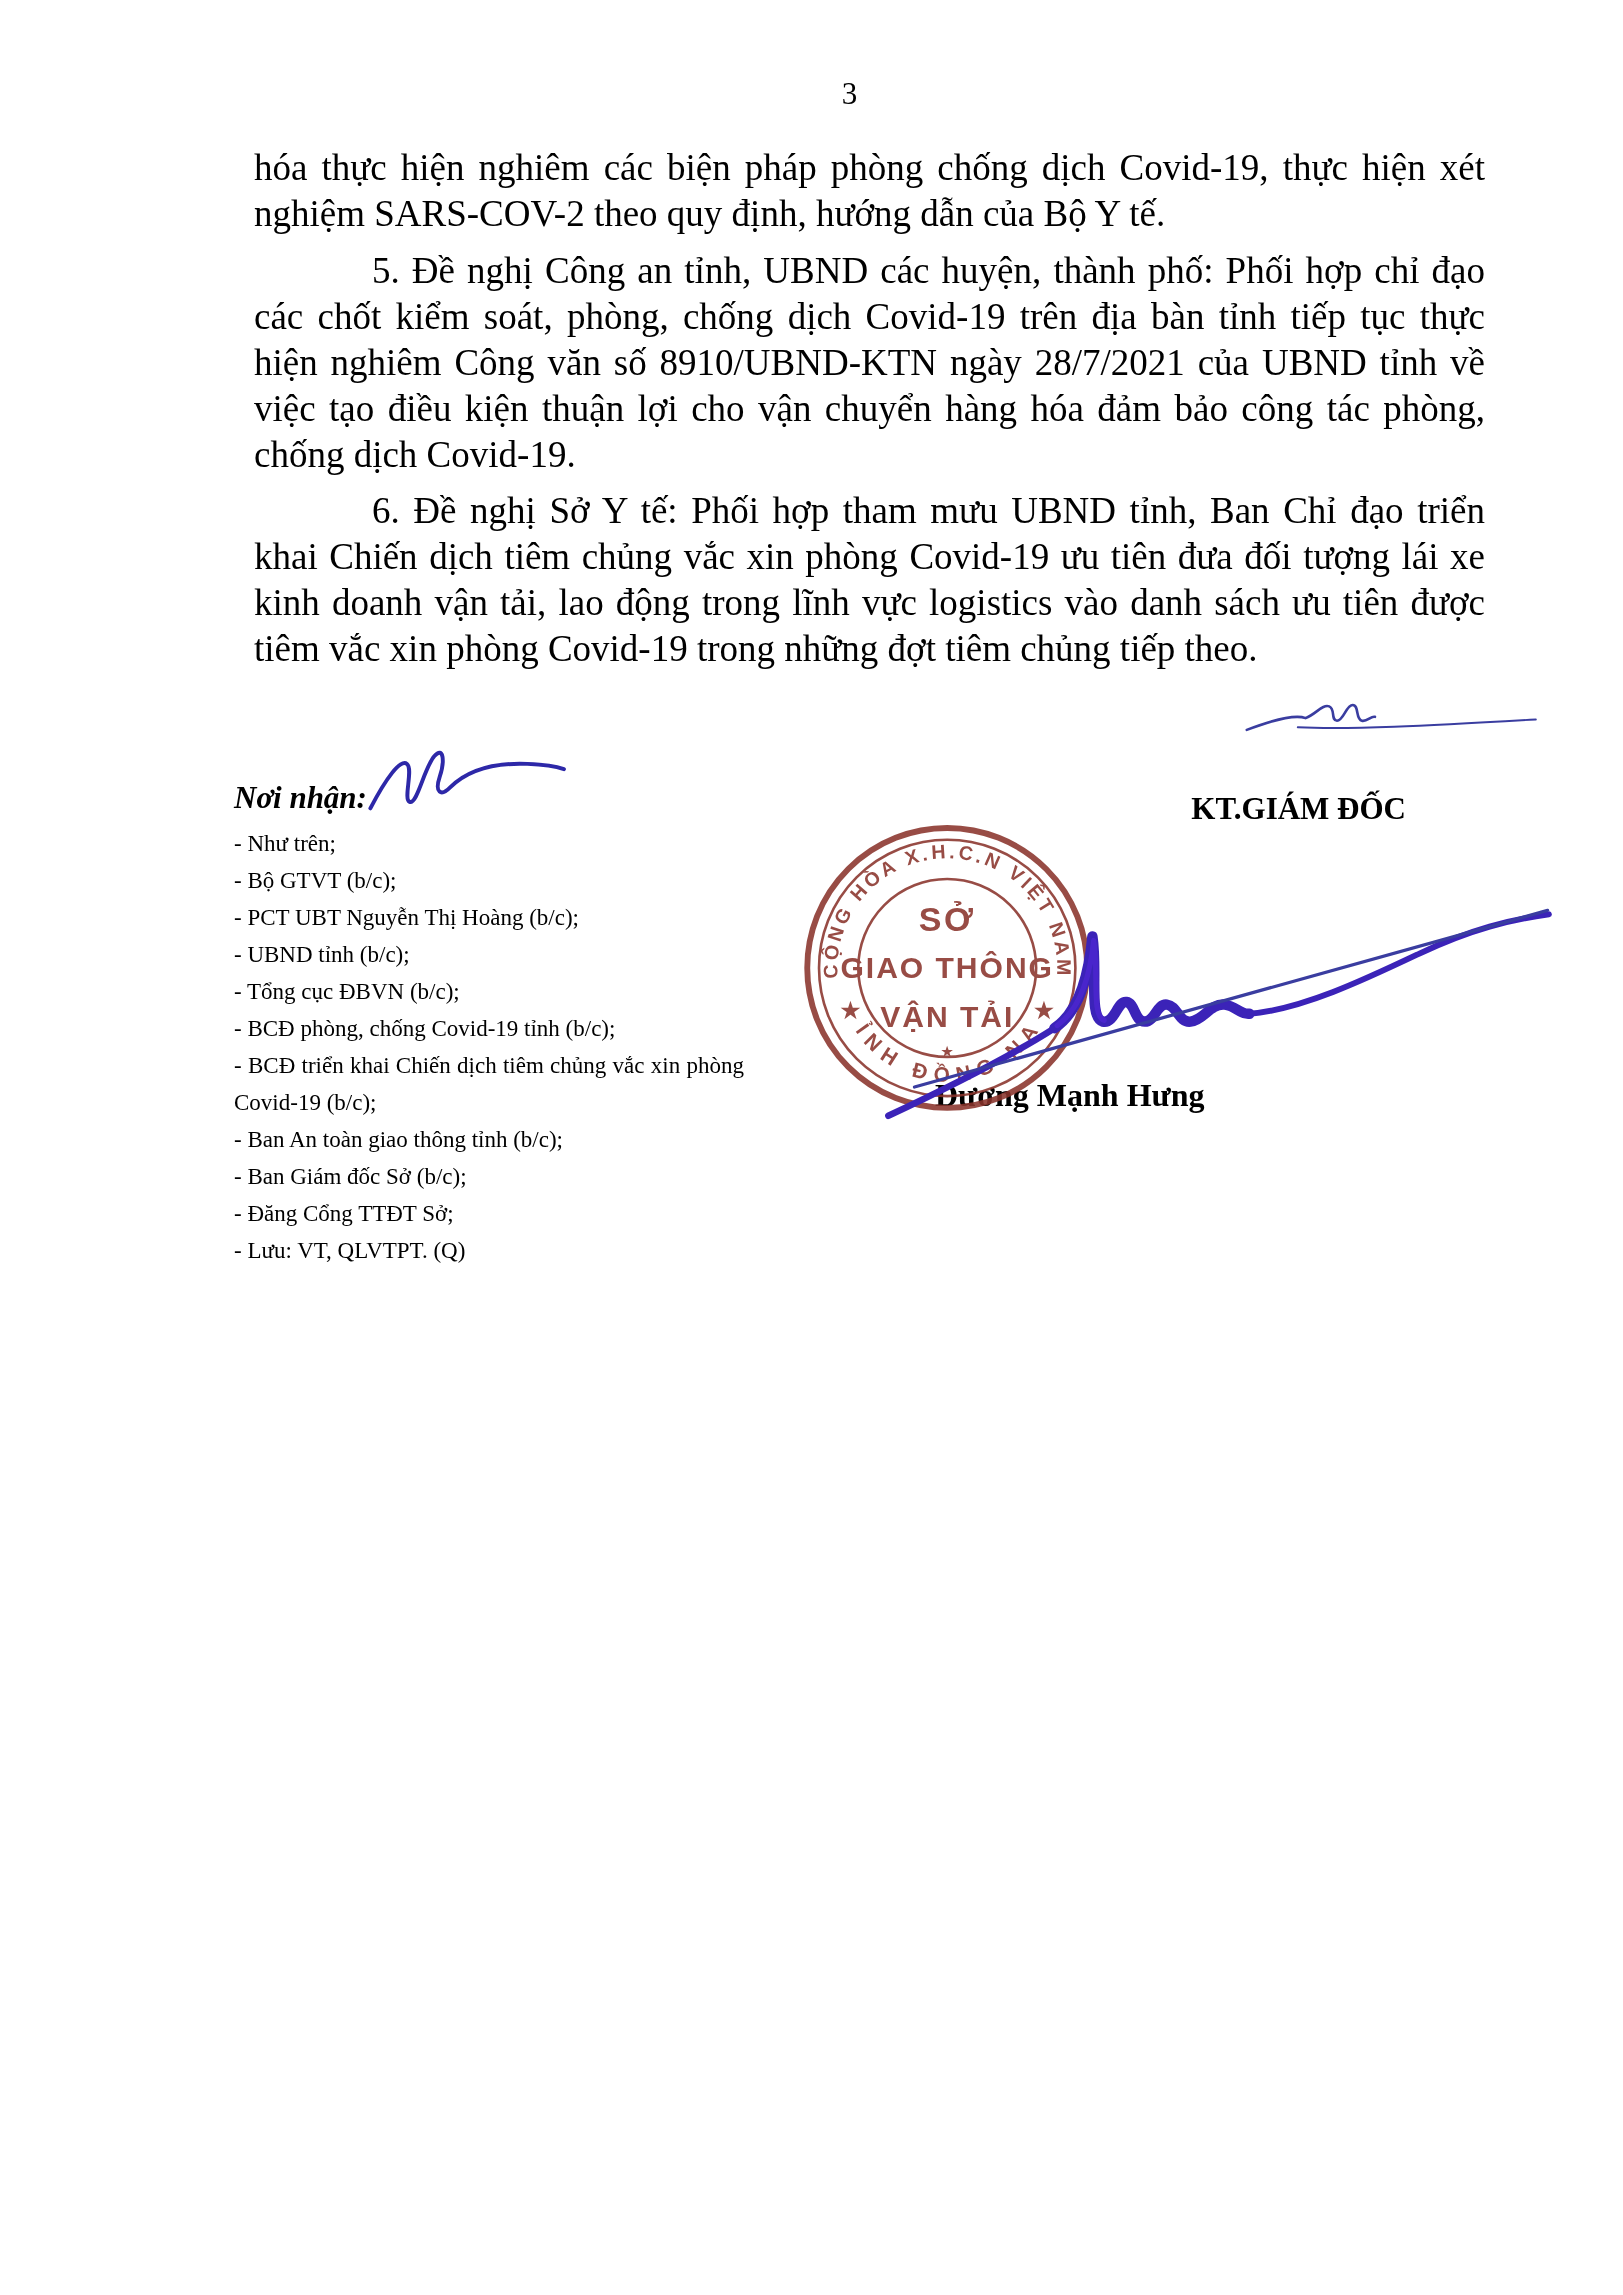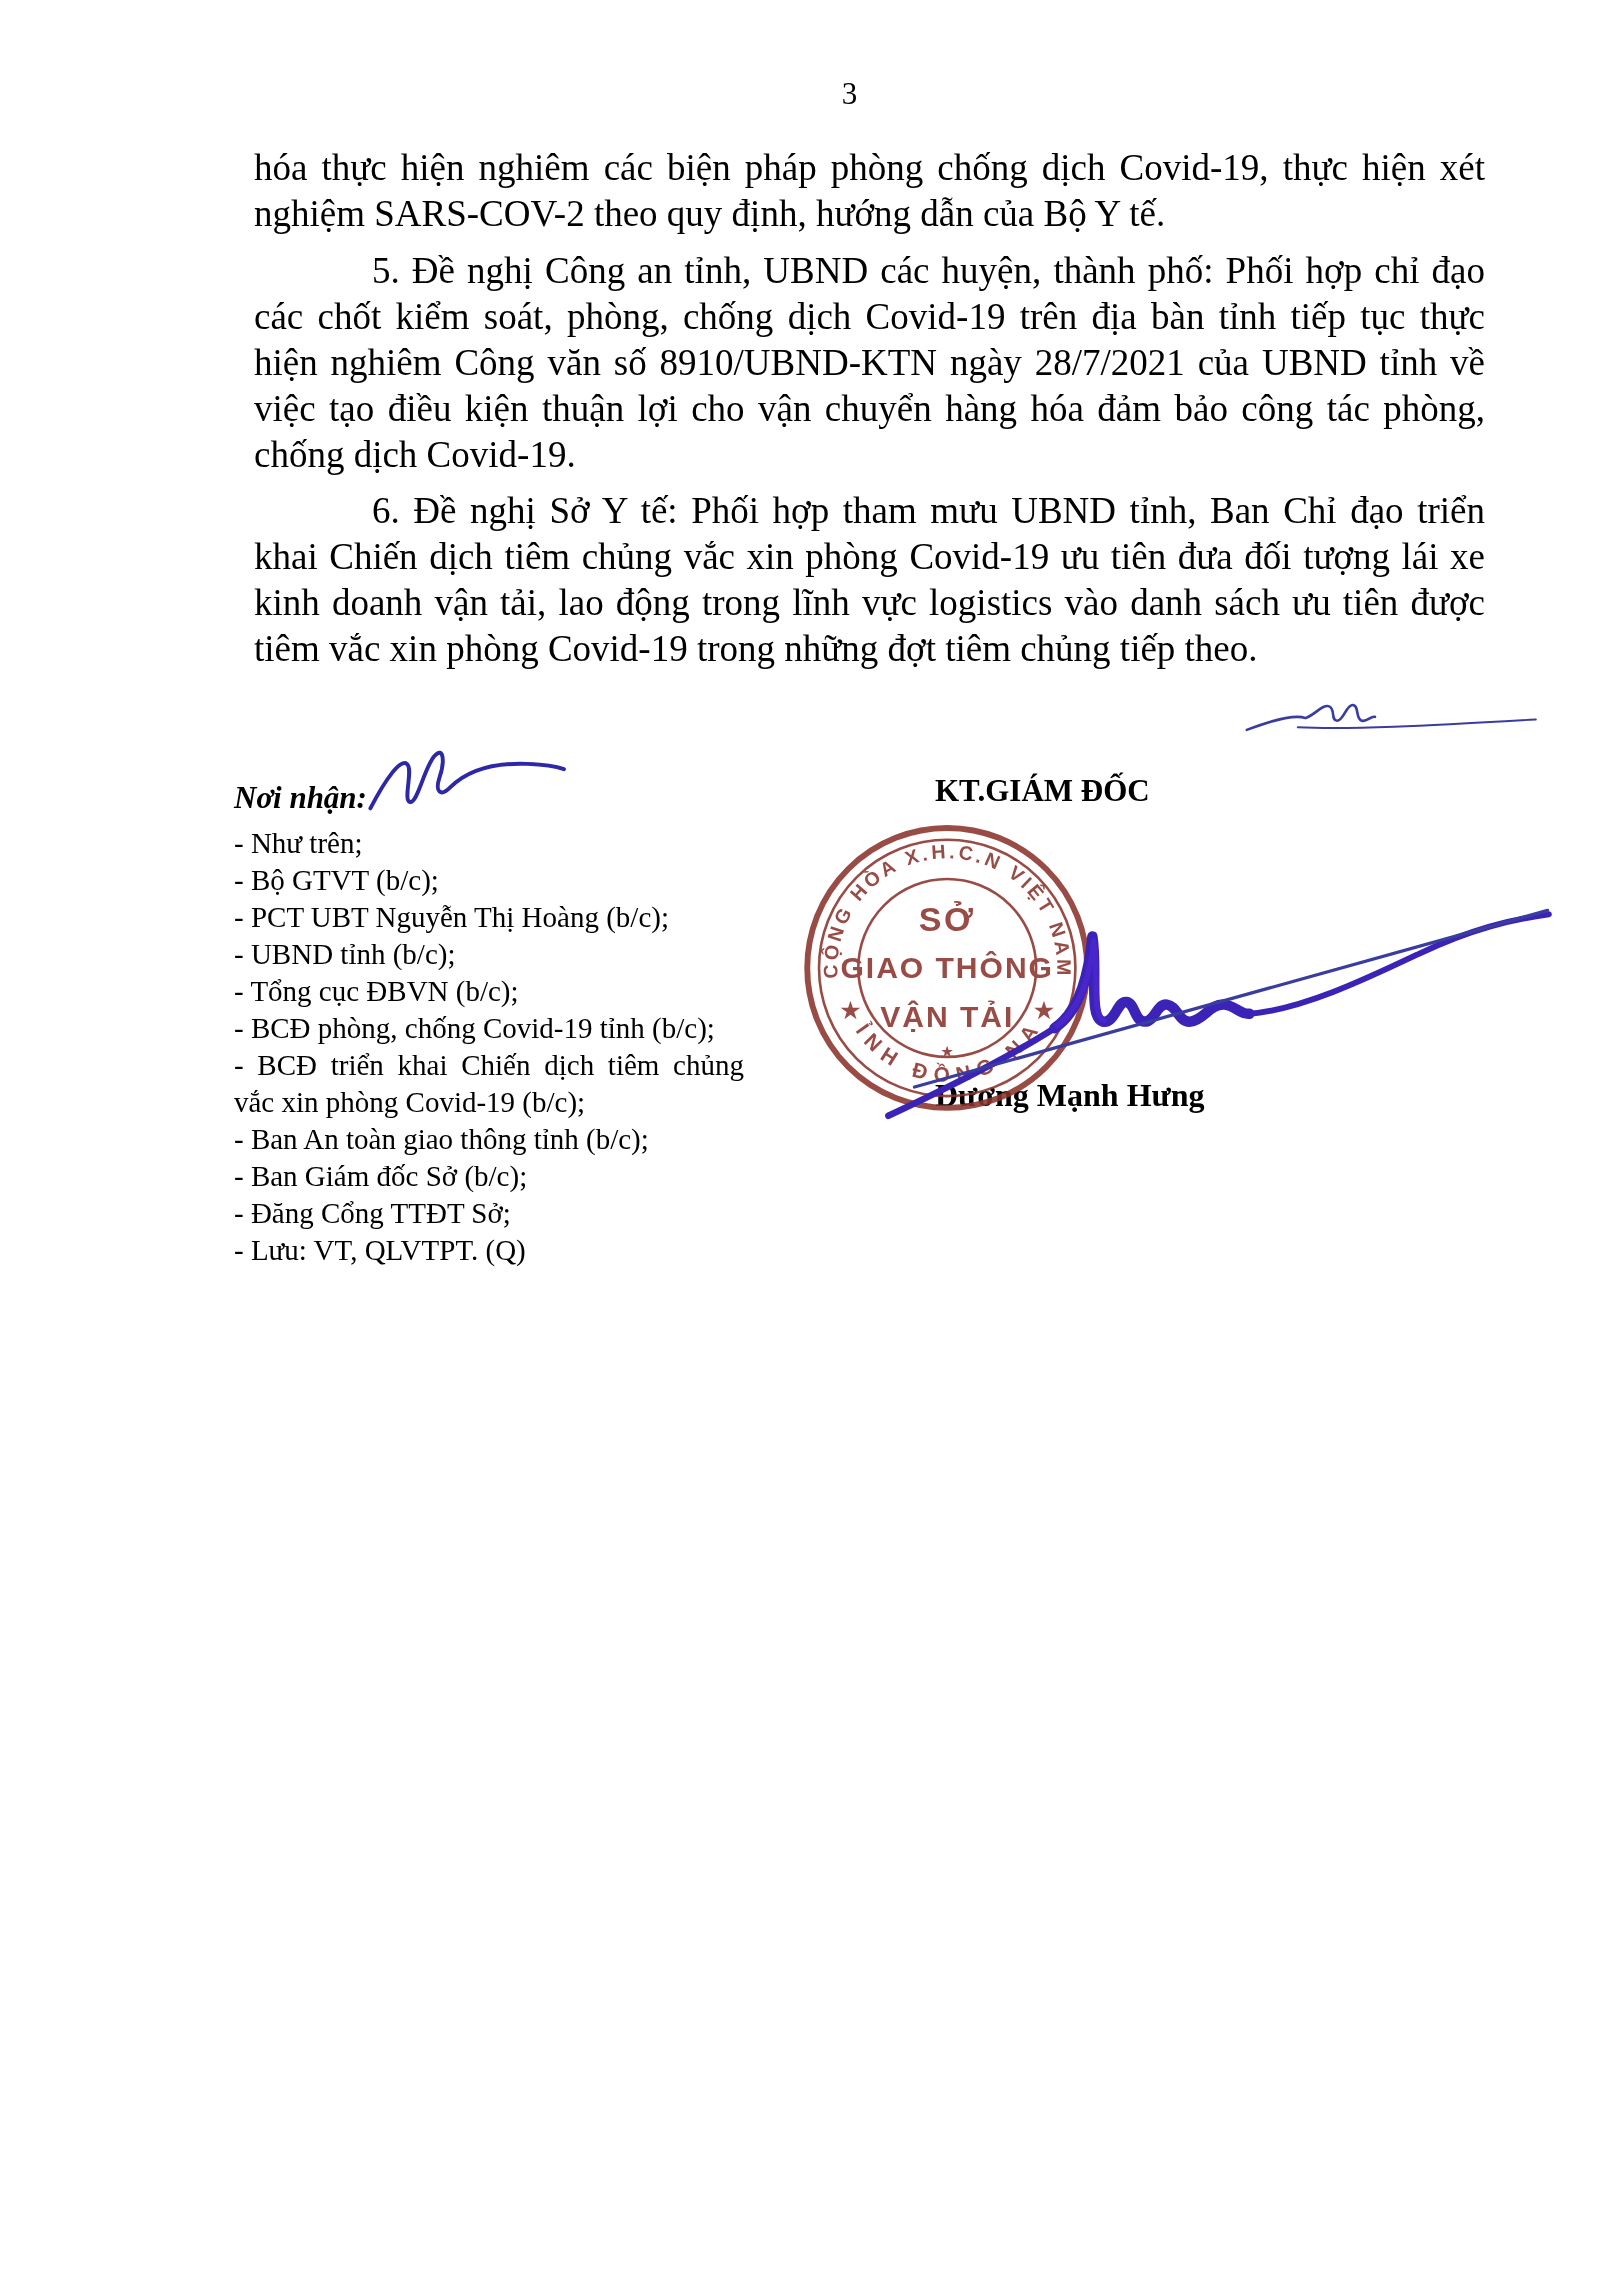--- a/index.html
+++ b/index.html
@@ -22,25 +22,25 @@
   .para{margin:0 0 10.5px 0;text-indent:118px;}
   .para.no-indent{text-indent:0;}
   .recipients{
     position:absolute;left:234px;top:780px;width:510px;
   }
   .recipients-label{
     font-size:31px;font-weight:bold;font-style:italic;
     margin:0 0 9.2px 0;
   }
   .recipient-item{
-    font-size:29px;line-height:37px;text-align:justify;
+    font-size:23px;line-height:37px;text-align:justify;
   }
   .sig-titles{
-    position:absolute;left:935px;top:772px;width:471px;
-    text-align:left;font-weight:bold;font-size:31px;line-height:38px;
+    position:absolute;left:935px;top:790px;width:471px;
+    text-align:right;font-weight:bold;font-size:31px;line-height:38px;
   }
   .signer-name{
     position:absolute;left:935px;top:1077px;width:471px;
     text-align:left;font-weight:bold;font-size:32px;
   }
   .overlay{
     position:absolute;left:0;top:0;width:1623px;height:2295px;
     pointer-events:none;
   }
   .stamp-text{

